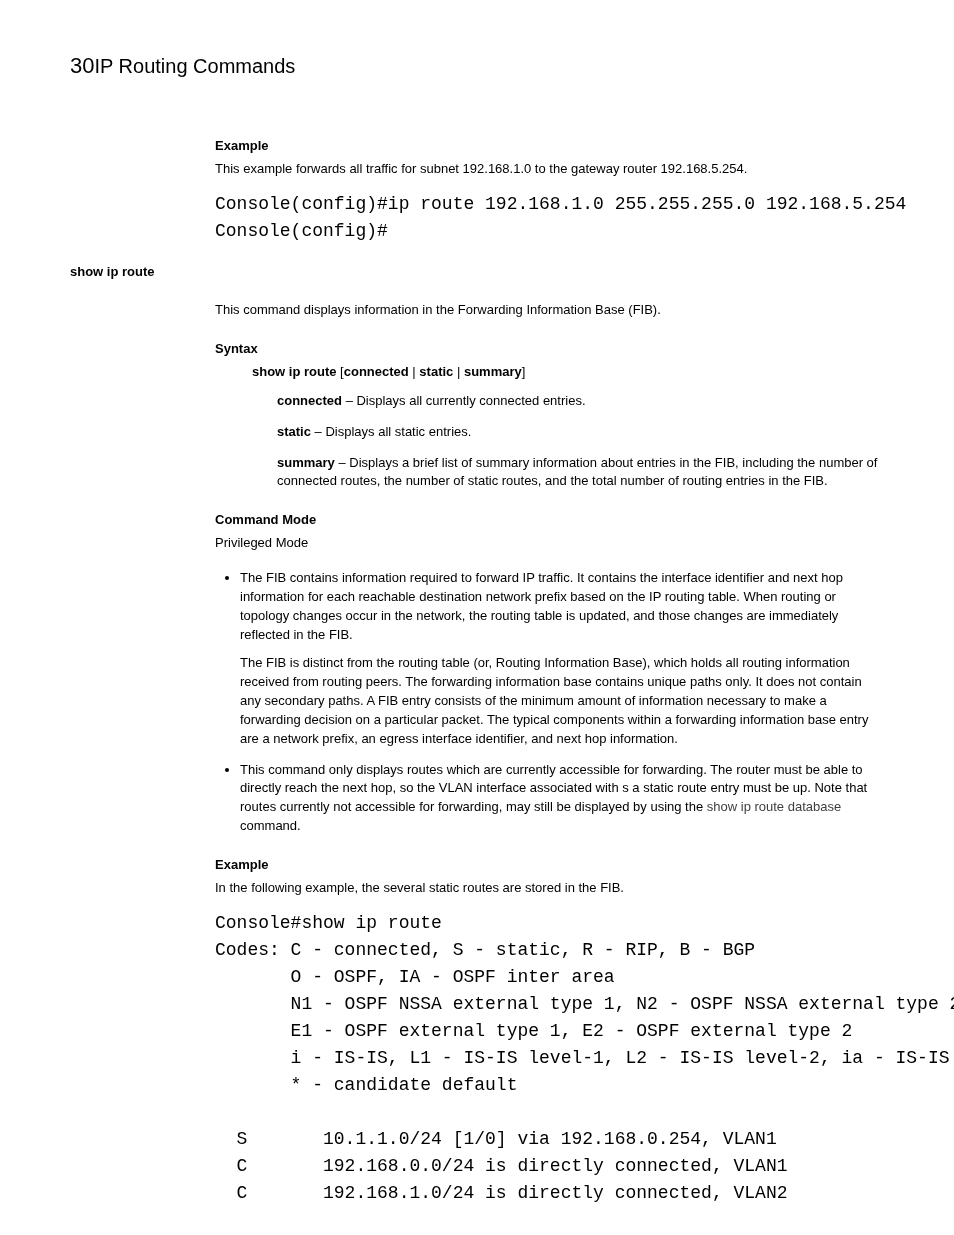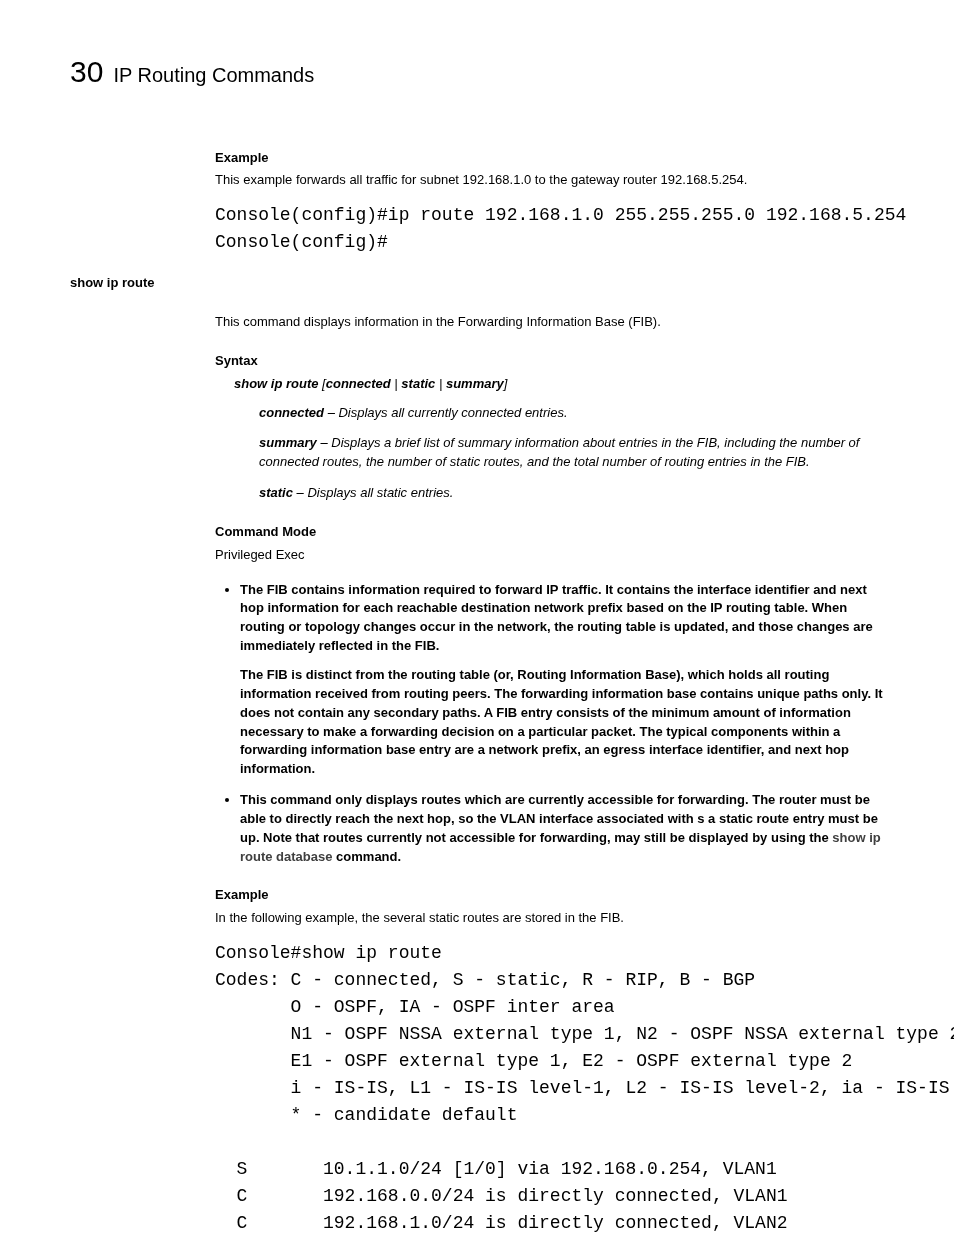--- a/index.html
+++ b/index.html
@@ -12,23 +12,22 @@
       width: 954px;
       box-sizing: border-box;
       line-height: 1.45;
     }
     .page-header {
       display: flex;
       align-items: baseline;
       margin-bottom: 55px;
     }
     .chapter-number {
-      font-size: 30px;
+      font-size: 22px;
       font-weight: normal;
-      margin-right: 10px;
     }
     .chapter-title {
       font-size: 20px;
     }
     .content {
       margin-left: 145px;
     }
     .section-heading {
       font-weight: bold;
       margin-top: 20px;
@@ -44,36 +43,34 @@
       margin: 8px 0 18px 0;
       line-height: 1.5;
     }
     .command-name {
       font-weight: bold;
       margin-left: -145px;
       margin-top: 15px;
       margin-bottom: 20px;
     }
     .syntax-block {
-      margin-left: 19px;
+      margin-left: 37px;
       margin-bottom: 16px;
-      font-style: italic;
     }
     .syntax-line {
       margin-bottom: 10px;
     }
     .syntax-sub {
       margin-left: 25px;
       margin-bottom: 12px;
     }
     .bullet-list {
       list-style: disc;
       padding-left: 25px;
       margin: 16px 0;
-      font-weight: bold;
     }
     .bullet-list li {
       margin-bottom: 12px;
     }
     .bullet-list li p {
       margin: 10px 0 0 0;
     }
     .link {
       color: #404040;
     }
@@ -108,26 +105,26 @@
   <div class="command-name">show ip route</div>
 
   <div class="para">This command displays information in the Forwarding Information Base (FIB).</div>
 
   <div class="section-heading">Syntax</div>
   <div class="syntax-block">
     <div class="syntax-line">
       <b>show ip route</b><span> [</span><b>connected</b><span> | </span><b>static</b><span> | </span><b>summary</b><span>]</span>
     </div>
     <div class="syntax-sub"><b>connected</b><span> – Displays all currently connected entries.</span></div>
+    <div class="syntax-sub"><b>static</b><span> – Displays all static entries.</span></div>
     <div class="syntax-sub"><b>summary</b><span> – Displays a brief list of summary information about entries in the FIB, including the number of connected routes, the number of static routes, and the total number of routing entries in the FIB.</span></div>
-    <div class="syntax-sub"><b>static</b><span> – Displays all static entries.</span></div>
   </div>
 
   <div class="section-heading">Command Mode</div>
-  <div class="para">Privileged Exec</div>
+  <div class="para">Privileged Mode</div>
 
   <ul class="bullet-list">
     <li>
       <span>The FIB contains information required to forward IP traffic. It contains the interface identifier and next hop information for each reachable destination network prefix based on the IP routing table. When routing or topology changes occur in the network, the routing table is updated, and those changes are immediately reflected in the FIB.</span>
       <p>The FIB is distinct from the routing table (or, Routing Information Base), which holds all routing information received from routing peers. The forwarding information base contains unique paths only. It does not contain any secondary paths. A FIB entry consists of the minimum amount of information necessary to make a forwarding decision on a particular packet. The typical components within a forwarding information base entry are a network prefix, an egress interface identifier, and next hop information.</p>
     </li>
     <li>
       <span>This command only displays routes which are currently accessible for forwarding. The router must be able to directly reach the next hop, so the VLAN interface associated with s a static route entry must be up. Note that routes currently not accessible for forwarding, may still be displayed by using the </span><span class="link">show ip route database</span><span> command.</span>
     </li>
   </ul>

